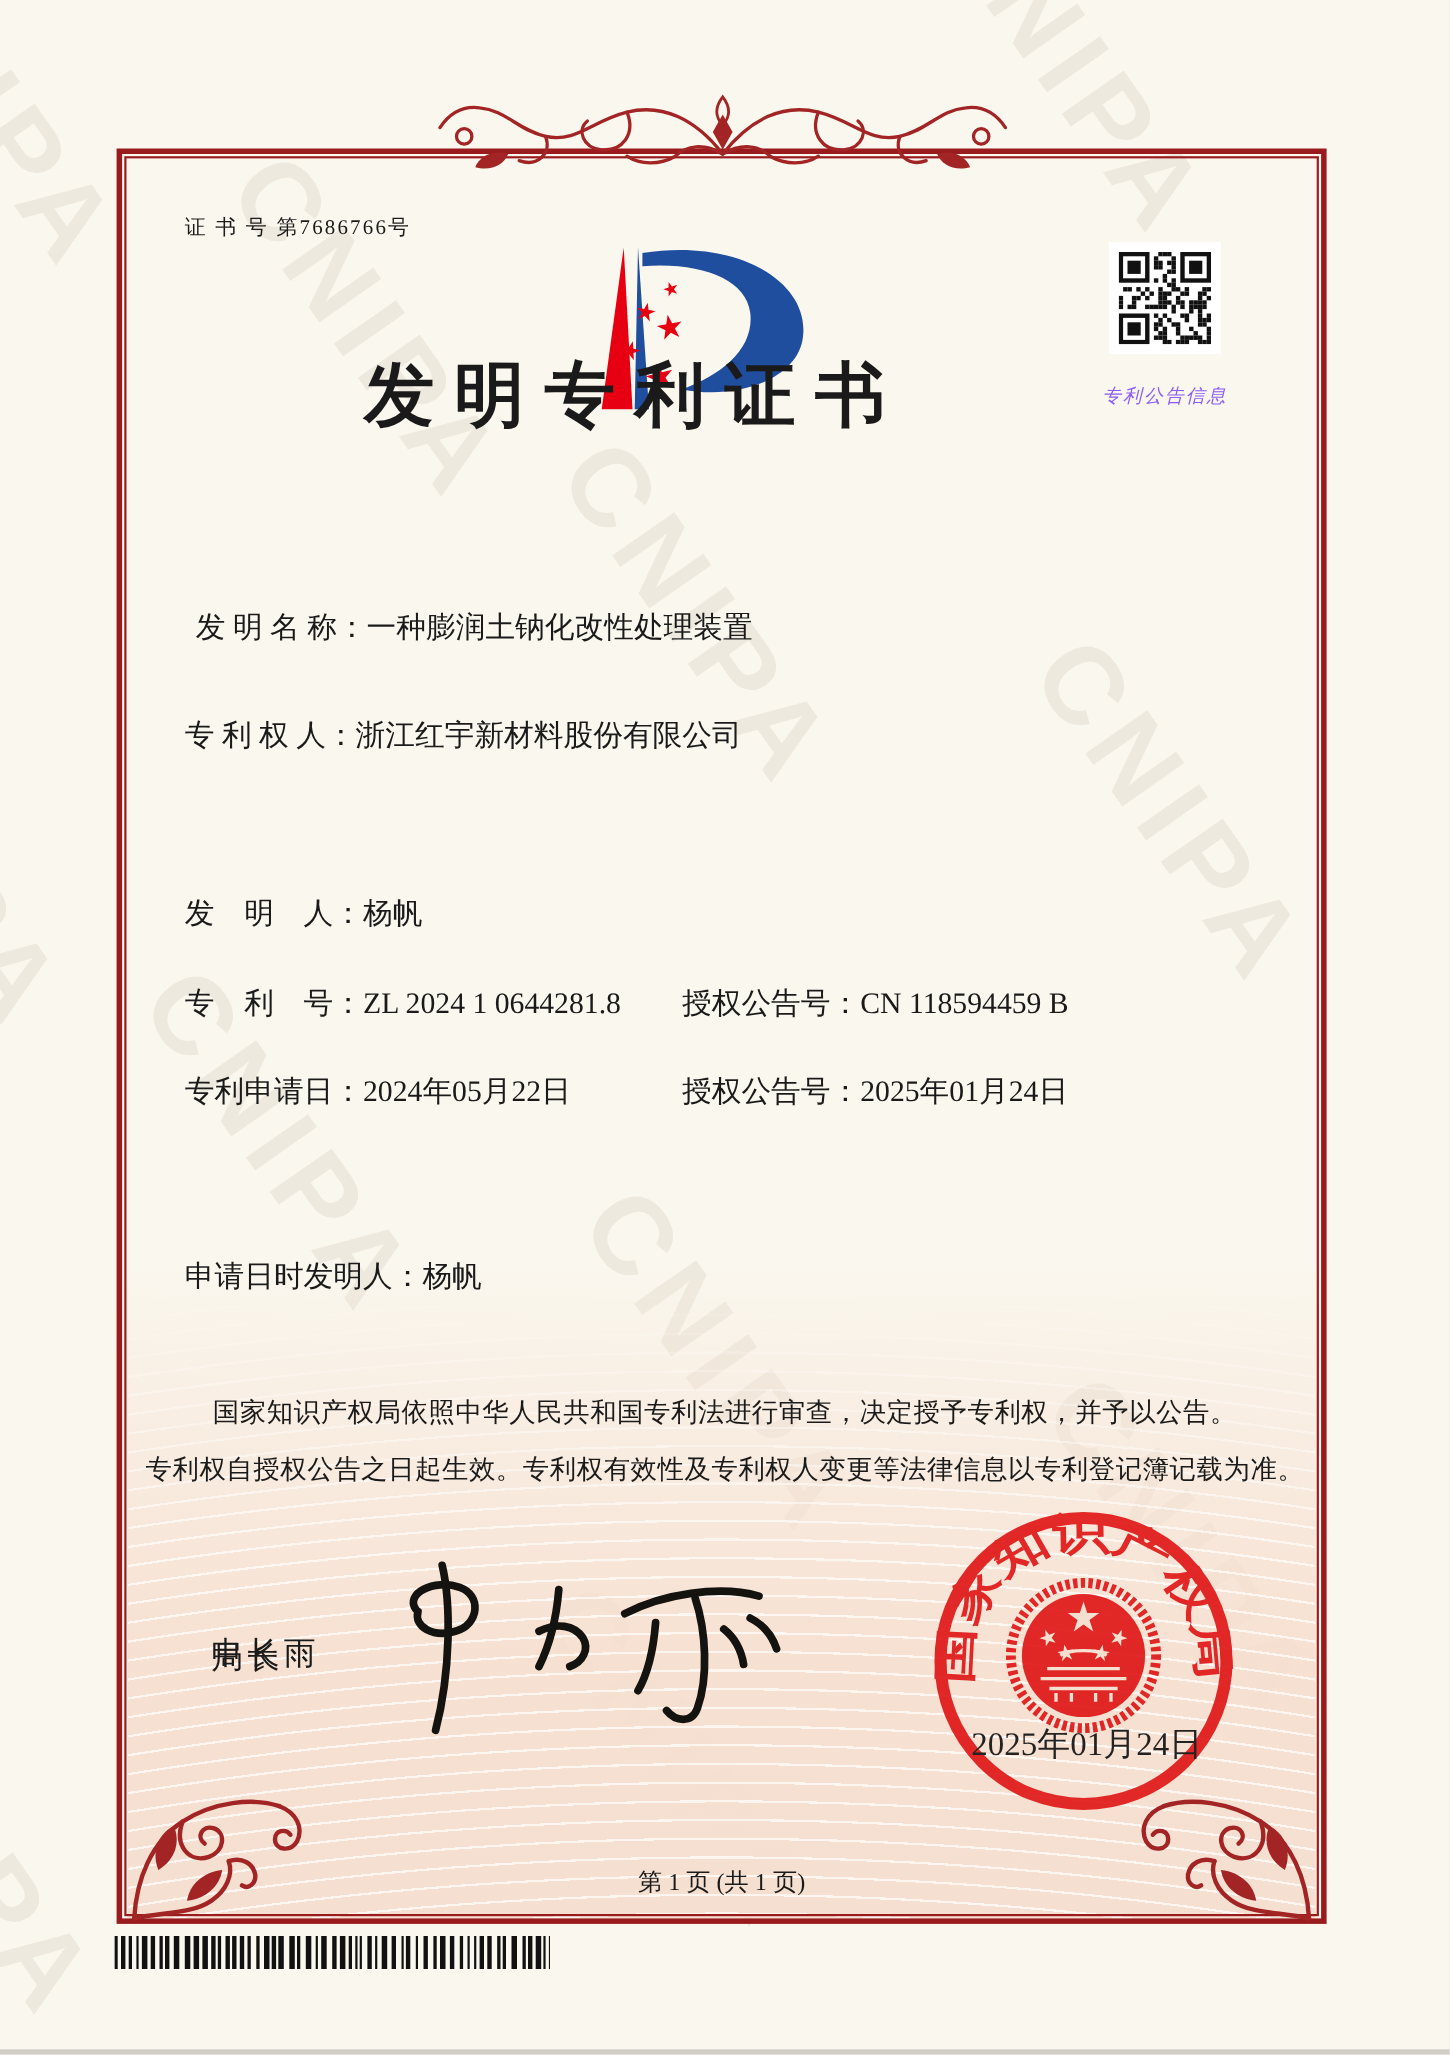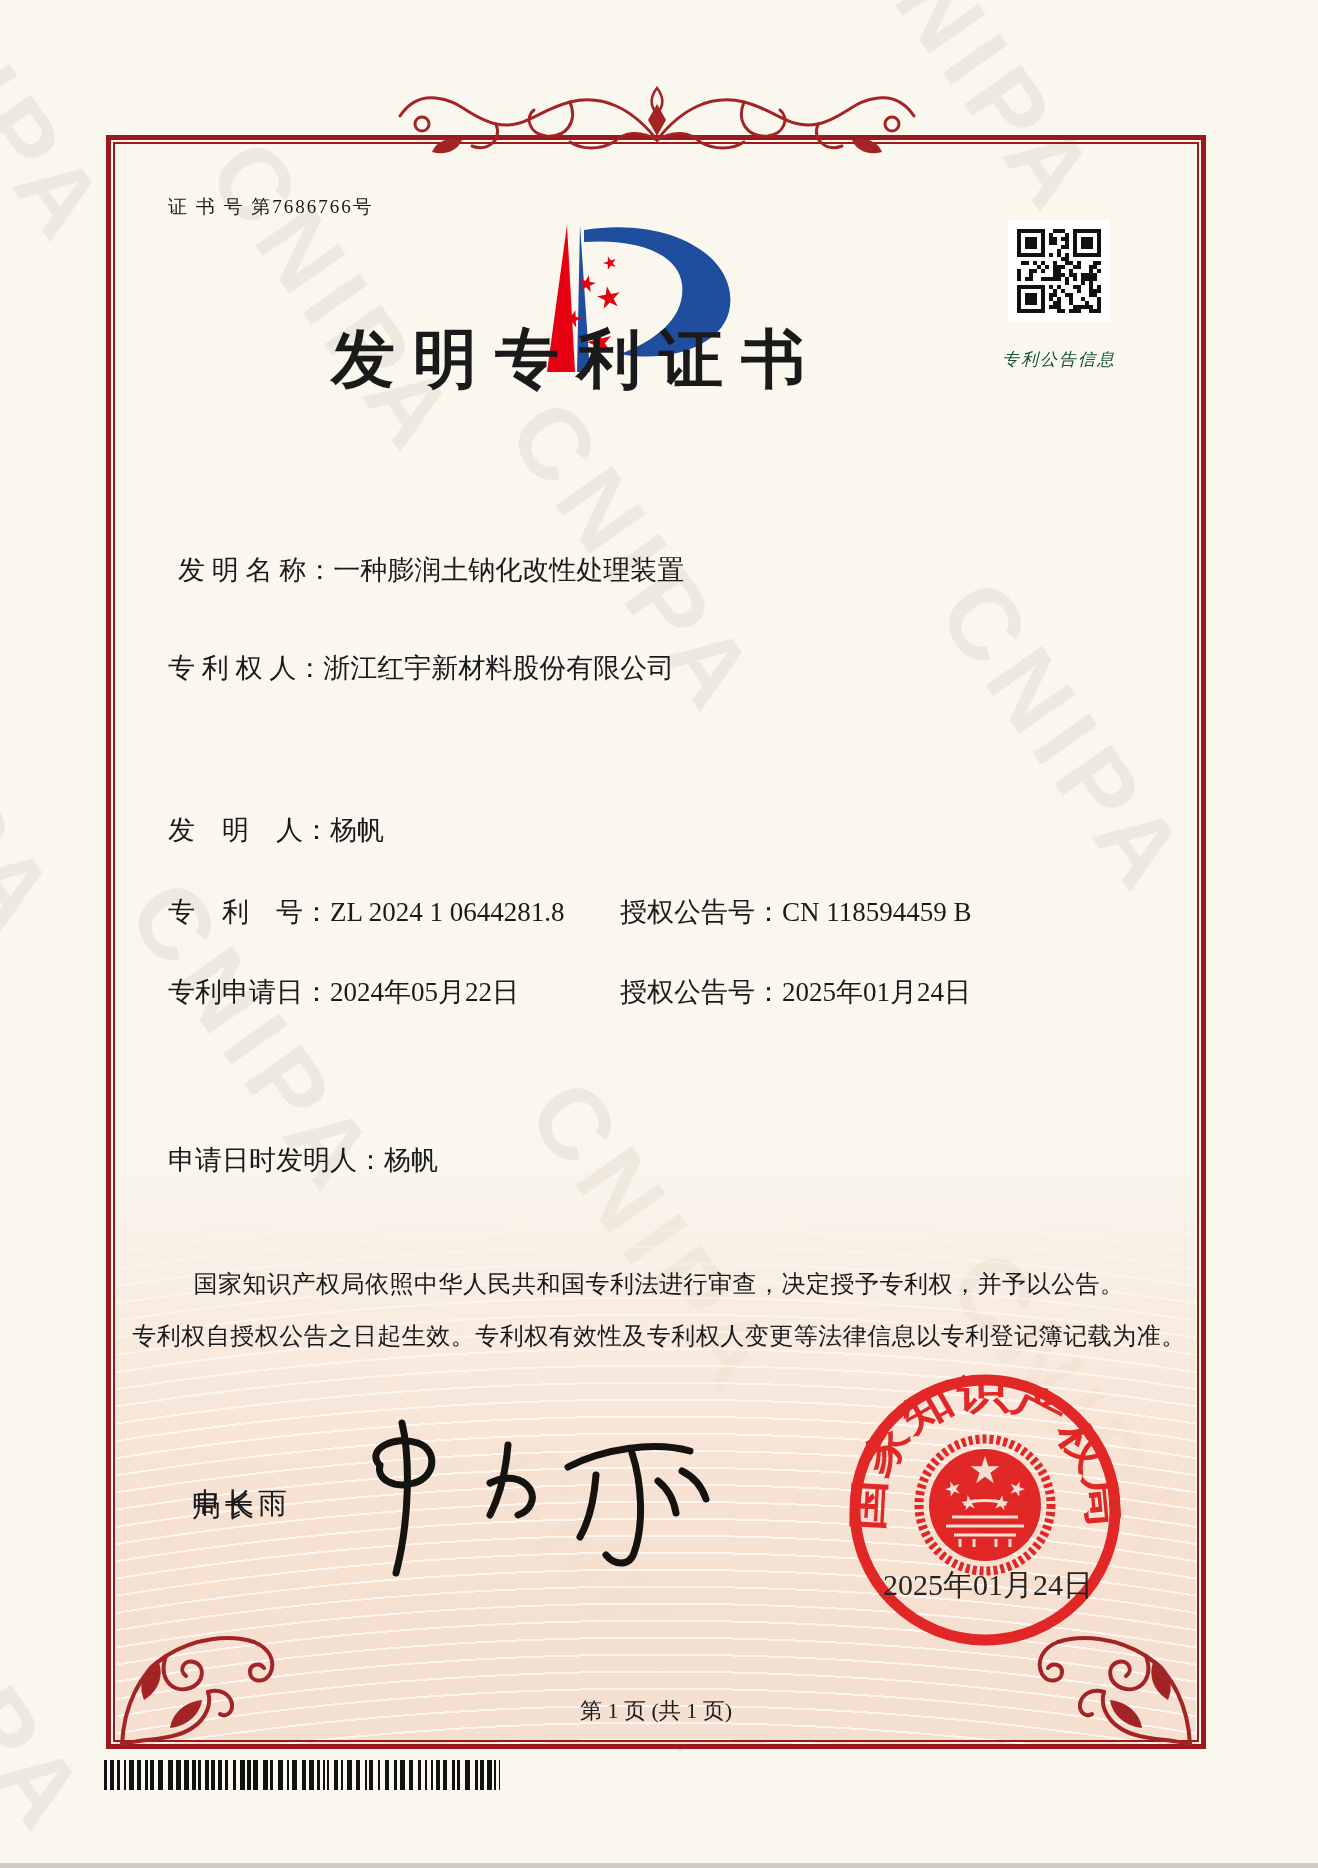--- a/index.html
+++ b/index.html
@@ -29,21 +29,21 @@
   .row{position:absolute;left:168px;font-size:27px;white-space:nowrap;}
   .row .col2{position:absolute;left:452px;top:0;white-space:nowrap;}
   .legal{position:absolute;left:110px;width:1098px;text-align:center;font-size:24px;letter-spacing:.5px;}
   .signer{position:absolute;left:192px;font-family:"Liberation Sans", sans-serif;
           font-size:29px;letter-spacing:4px;font-weight:500;margin-top:31px;}
   .footer{position:absolute;left:106px;top:1696px;width:1100px;text-align:center;font-size:22px;}
   
   .qrbox{position:absolute;left:1008px;top:220px;width:102px;height:102px;background:#ffffff;}
   .qrbox svg{position:absolute;left:9px;top:9px;}
   .qrlabel{position:absolute;left:998px;top:348px;width:122px;text-align:center;
-           font-size:17px;font-style:italic;letter-spacing:2px;color:#14532d;}
+           font-size:17px;font-style:italic;letter-spacing:2px;color:#8b5cf6;}
   .abs{position:absolute;}
   .bottom-edge{position:absolute;left:0;bottom:0;width:1318px;height:5px;background:#cfcdc6;}
 </style>
 </head>
 <body>
 
 <div class="page">
 
   <div class="wm" style="left:-70px;top:-90px;">CNIPA</div>
   <div class="wm" style="left:280px;top:120px;">CNIPA</div>

